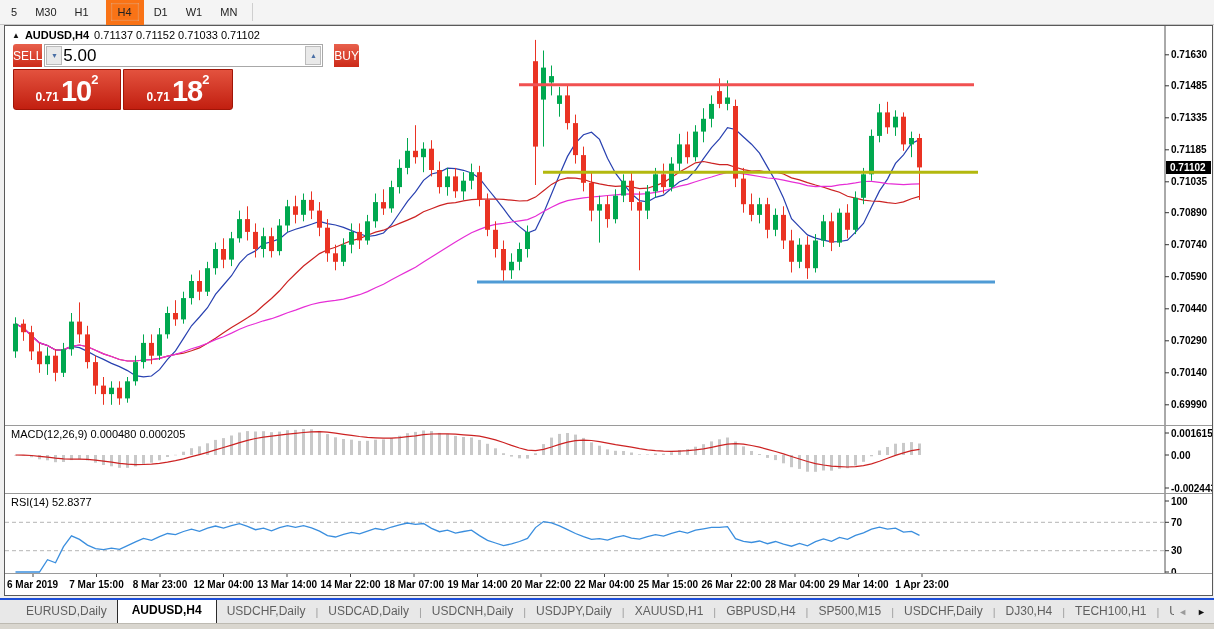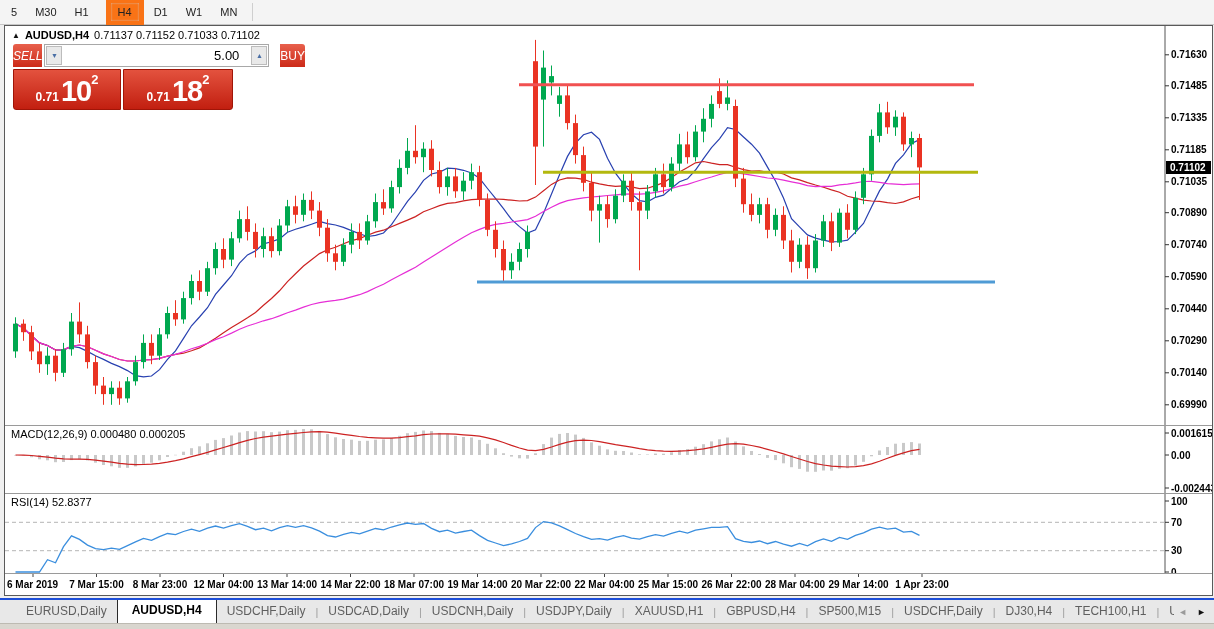--- a/index.html
+++ b/index.html
@@ -28,27 +28,27 @@
   .chart-title { position:absolute; left:7px; top:3px; font-size:11px; color:#000;
     display:flex; align-items:center; gap:5px; white-space:nowrap; }
   .chart-title .tri { font-size:8px; color:#111; }
   .ind-label { position:absolute; left:6px; top:2px; font-size:11px; color:#000; white-space:nowrap; }
 
   
   .trade-panel { position:absolute; left:8px; top:18px; width:220px; }
   .tp-row1 { display:flex; gap:2px; height:23px; }
   .btn-red { background:linear-gradient(#e8604c,#cc2a18); color:#fff; font-size:12px;
     display:flex; align-items:center; justify-content:center; cursor:pointer; }
-  .sell-btn { width:76px; border-radius:3px 0 0 0;font-style:italic; }
+  .sell-btn { width:76px; border-radius:3px 0 0 0; }
   .buy-btn  { width:72px; border-radius:0 3px 0 0;margin-left:9px; }
   .vol-box { flex:1; background:#fff; border:1px solid #a8a8a8; display:flex; align-items:stretch; }
   .vol-arrow { width:16px; background:#e9e9e9; border:1px solid #bcbcbc; margin:1px;
     font-size:7px; color:#4a6fa5; display:flex; align-items:center; justify-content:center; cursor:pointer; }
-  .vol-value { flex:1; border:none; outline:none; font-size:13px; text-align:right;
-    padding-right:11px; font-family:"Liberation Sans",sans-serif; color:#000; min-width:0; }
+  .vol-value { flex:1; border:none; outline:none; font-size:17px; 
+    padding-right:20px; font-family:"Liberation Sans",sans-serif; color:#000; min-width:0; }
   .tp-row2 { display:flex; gap:2px; margin-top:2px; height:41px; }
   .quote-box { background:linear-gradient(#e3523e,#c21f10); border:1px solid #a01508; color:#fff;
     display:flex; align-items:flex-end; justify-content:center; padding-bottom:3px; cursor:pointer; }
   .bid-box { width:108px; border-radius:0 0 0 3px; }
   .ask-box { width:110px; border-radius:0 0 3px 0; }
   .q-small { font-size:12px; font-weight:bold; margin-right:2px; line-height:18px; }
   .q-big { font-size:29px; font-weight:bold; line-height:29px; letter-spacing:-1px; }
   .q-sup { font-size:13px; font-weight:bold; align-self:flex-start; margin-top:2px; }
 
   

